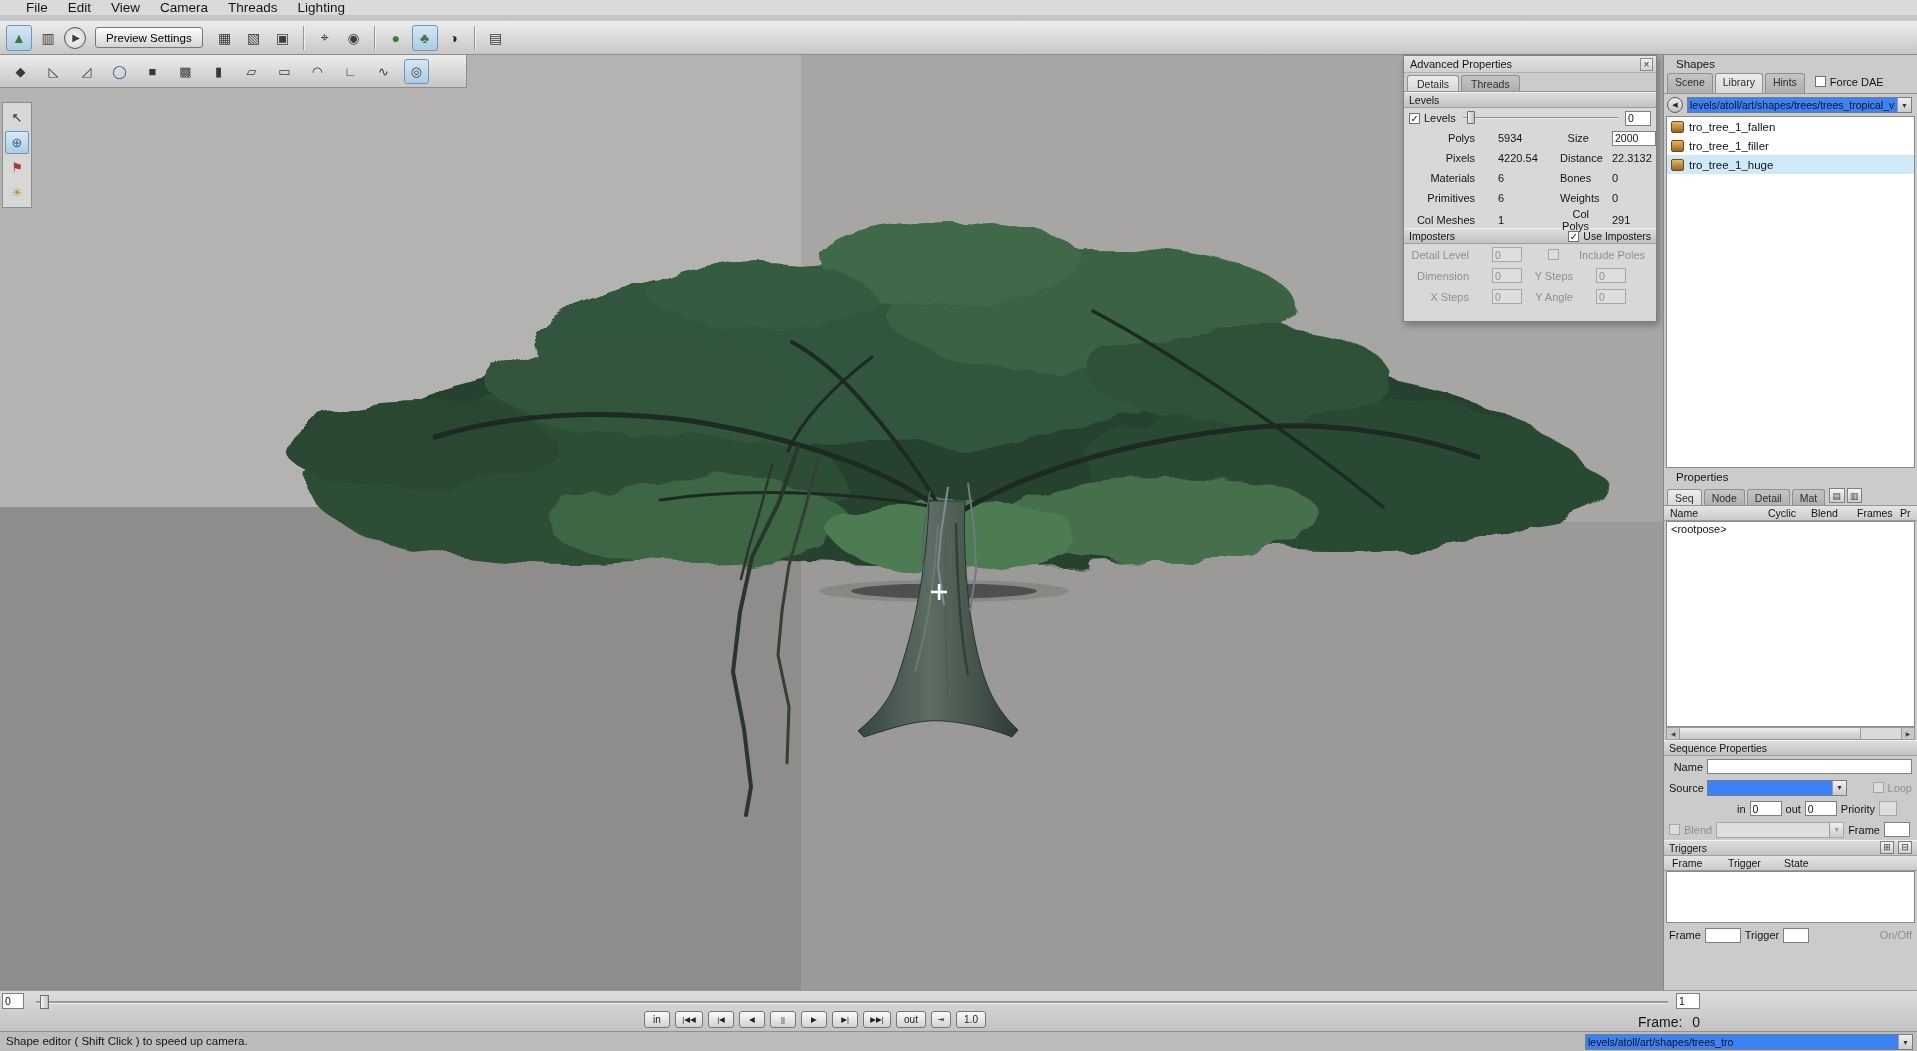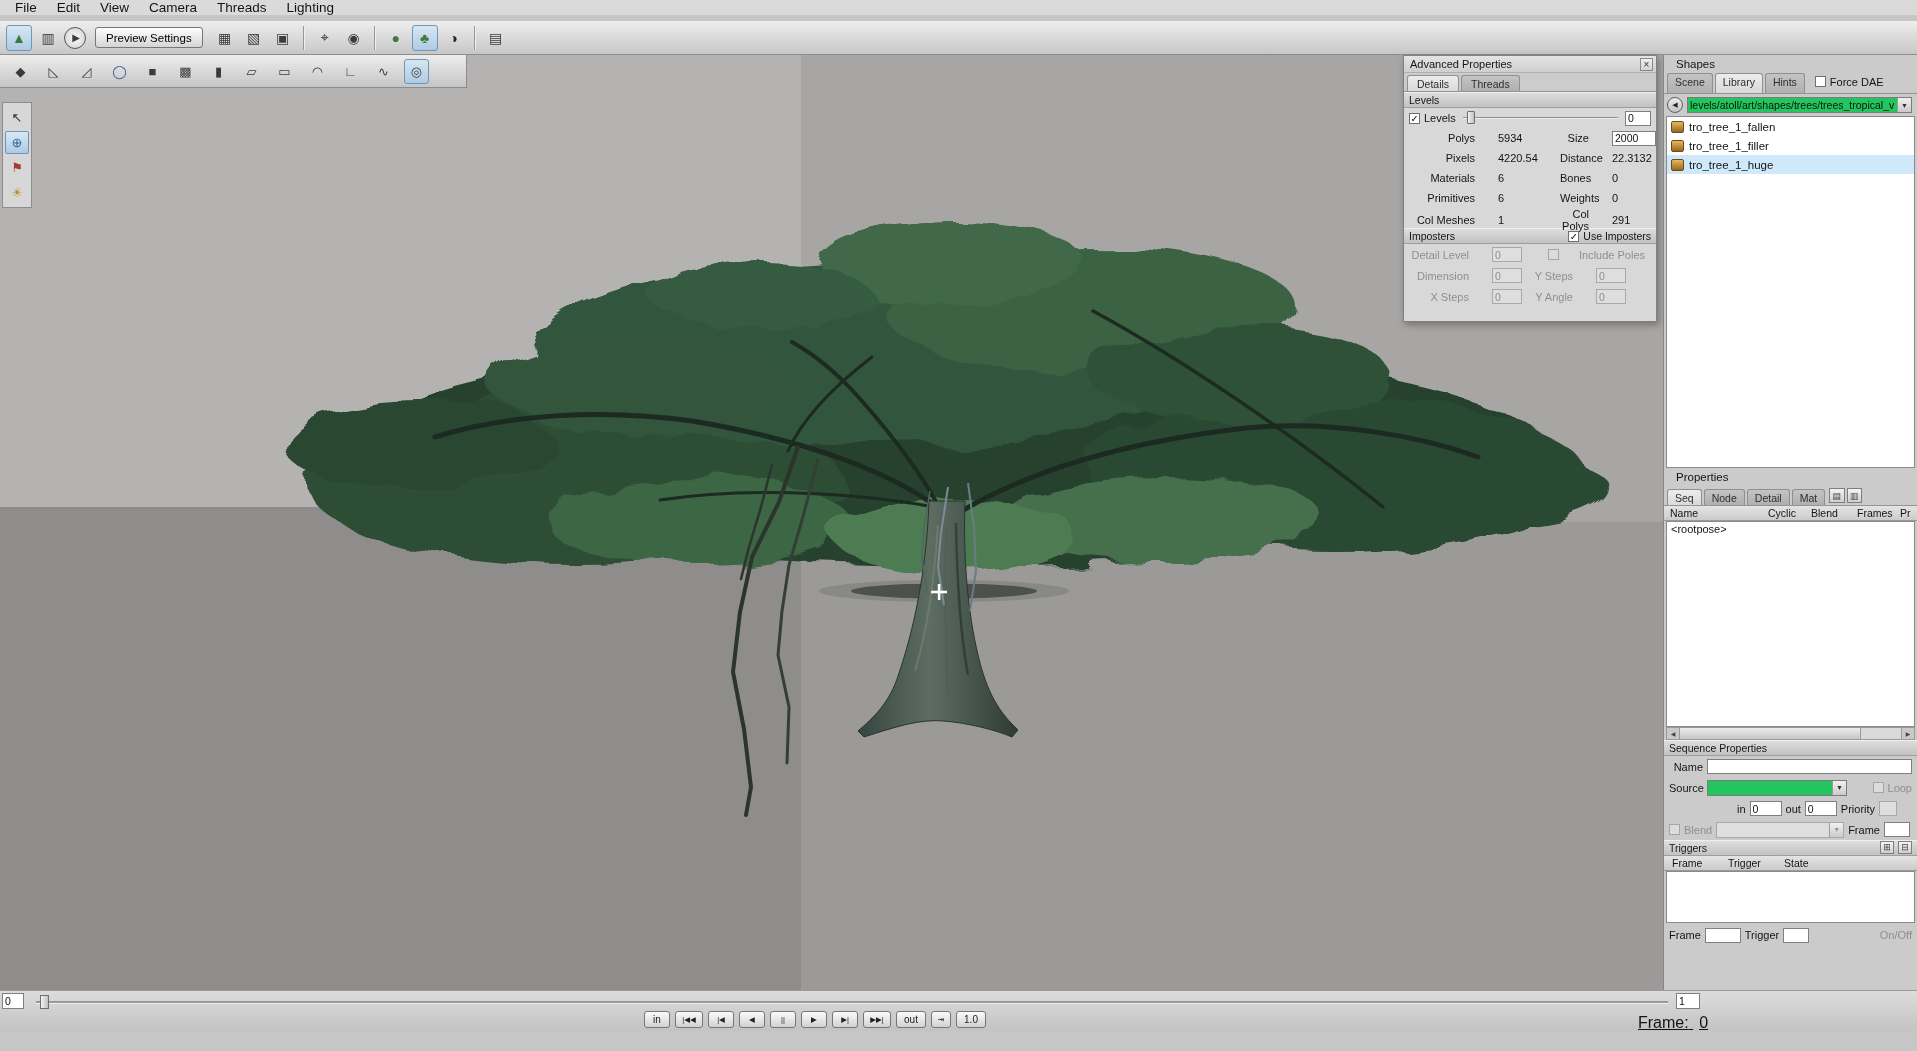--- a/index.html
+++ b/index.html
@@ -1,21 +1,21 @@
 <!DOCTYPE html>
 <html><head>
 <meta charset="utf-8">
 <style>
   * { margin:0; padding:0; box-sizing:border-box; }
   html,body { width:1917px; height:1051px; overflow:hidden; }
   body { font-family:"Liberation Sans", sans-serif; font-size:12px; color:#141414; background:#c6c6c6; }
   .window { position:relative; width:1917px; height:1051px; overflow:hidden; background:#c6c6c6; }
 
   
-  .menubar { position:absolute; left:0; top:0; width:100%; height:15px; background:#dadada; display:flex; align-items:center; padding-left:5px; }
+  .menubar { position:absolute; left:0; top:0; width:100%; height:15px; background:#dadada; display:flex; align-items:center; padding-left:16px; }
   .menu-item { padding:2px 10px 3px; font-size:13.5px; cursor:default; }
 
   
   .toolbar1 { position:absolute; left:0; top:21px; width:100%; height:34px; background:linear-gradient(#eeeeee,#c7c7c7); border-bottom:1px solid #8d8d8d; display:flex; align-items:center; gap:3px; padding-left:6px; }
   .tb { width:26px; height:26px; border:1px solid rgba(0,0,0,0); background:transparent; display:flex; align-items:center; justify-content:center; font-size:14px; color:#3c3c3c; border-radius:3px; font-family:inherit; }
   .tb.active { background:linear-gradient(#d6e7f4,#aecbe2); border:1px solid #6e96ba; }
   .tb.round { border:1px solid #555; border-radius:50%; width:22px; height:22px; font-size:10px; padding-left:2px; background:radial-gradient(#fafafa,#cfcfcf); }
   .c-green { color:#3e7a3e; } .c-dark { color:#262626; }
   .sep { width:2px; height:24px; border-left:1px solid #979797; border-right:1px solid #efefef; margin:0 4px; }
   .push-btn { height:21px; border:1px solid #777; border-radius:3px; background:linear-gradient(#fefefe,#d5d5d5); font-size:11.5px; padding:0 10px; margin:0 6px; font-family:inherit; }
@@ -61,21 +61,21 @@
   .flexcell { display:flex; align-items:center; gap:4px; }
 
   
   .sidebar { position:absolute; left:1663px; top:55px; width:254px; height:935px; border-left:1px solid #858585; background:#cbcbcb; display:flex; flex-direction:column; font-size:11px; }
   .sb-title { height:18px; padding:3px 0 0 12px; font-size:11.5px; flex:none; }
   .sb-tabs { display:flex; gap:2px; height:21px; padding:0 3px; border-bottom:1px solid #949494; flex:none; }
   .sb-tabs .tab { padding:2px 7px 1px; }
   .fdae { display:flex; align-items:center; gap:4px; margin-left:8px; padding-bottom:3px; }
   .path-row { display:flex; align-items:center; gap:4px; height:22px; padding:0 5px 0 3px; flex:none; }
   .round-btn { width:16px; height:16px; border-radius:50%; border:1px solid #5f5f5f; background:linear-gradient(#ececec,#c2c2c2); font-size:7px; display:flex; align-items:center; justify-content:center; color:#222; flex:none; }
-  .combo { display:flex; height:16px; border:1px solid #7c7c7c; background:#22c55e; align-items:stretch; overflow:hidden; }
+  .combo { display:flex; height:16px; border:1px solid #7c7c7c; background:#3b82f6; align-items:stretch; overflow:hidden; }
   .combo.grow { flex:1; }
   .combo-text { flex:1; font-size:10.5px; padding:1px 2px; white-space:nowrap; overflow:hidden; color:#111; }
   .combo-arrow { width:14px; border-left:1px solid #9c9c9c; background:linear-gradient(#f0f0f0,#cbcbcb); font-size:7px; display:flex; align-items:center; justify-content:center; color:#333; flex:none; }
   .combo.disabled { background:#dedede; border-color:#a8a8a8; }
   .combo.disabled .combo-arrow { color:#999; }
   .listbox { background:#fff; border:1px solid #8a8a8a; margin:0 2px; overflow:hidden; }
   .shapes-list { flex:0 0 352px; }
   .sl-item { height:19px; display:flex; align-items:center; gap:5px; padding:0 4px; font-size:11.5px; }
   .sl-item.selected { background:#cfe9fa; }
   .shape-icon { width:13px; height:12px; border:1px solid #6b4c16; border-radius:2px; background:linear-gradient(#eab75f,#96671f); flex:none; font-size:0; }
@@ -101,21 +101,21 @@
   
   .timeline { position:absolute; left:0; top:990px; width:1917px; height:41px; background:linear-gradient(#dcdcdc,#c3c3c3); border-top:1px solid #9b9b9b; }
   .tl-start { position:absolute; left:2px; top:2px; width:22px; height:16px; }
   .tl-end { position:absolute; left:1676px; top:2px; width:24px; height:16px; }
   .tl-track { position:absolute; left:36px; top:10px; width:1632px; height:3px; background:#9a9a9a; border-bottom:1px solid #efefef; }
   .tl-thumb { position:absolute; left:4px; top:-6px; width:9px; height:14px; background:linear-gradient(90deg,#f4f4f4,#bfbfbf); border:1px solid #6f6f6f; }
   .controls { position:absolute; left:644px; top:20px; display:flex; align-items:center; gap:5px; }
   .ctl { height:17px; border:1px solid #767676; border-radius:3px; background:linear-gradient(#fbfbfb,#d2d2d2); font-size:10px; font-family:inherit; display:flex; align-items:center; justify-content:center; color:#222; }
   .ctl.w26{width:26px} .ctl.w28{width:28px} .ctl.w30{width:30px} .ctl.w20{width:20px}
   .ctl.glyph { font-size:7.5px; }
-  .frame-ind { position:absolute; left:1638px; top:23px; font-size:16px;text-decoration:underline; }
+  .frame-ind { position:absolute; left:1638px; top:23px; font-size:14px; }
   .frame-ind b { font-weight:normal; margin-left:6px; }
 
   
   .statusbar { position:absolute; left:0; top:1031px; width:1917px; height:20px; background:#bcbcbc; border-top:1px solid #8f8f8f; }
   .status-msg { position:absolute; left:6px; top:3px; font-size:11.5px; }
   .status-combo { position:absolute; left:1585px; top:2px; width:328px; height:16px; }
 </style>
 </head>
 <body>
 
@@ -457,14 +457,21 @@
       <button class="ctl w30">out</button>
       <button class="ctl w20 glyph">⇥</button>
       <button class="ctl w30">1.0</button>
     </div>
     <div class="frame-ind">
       <span>Frame:</span>
       <b>0</b>
     </div>
   </div>
 
+  <div class="statusbar">
+    <div class="status-msg">Shape editor ( Shift Click ) to speed up camera.</div>
+    <div class="combo status-combo">
+      <div class="combo-text">levels/atoll/art/shapes/trees_tro</div>
+      <div class="combo-arrow">▼</div>
+    </div>
+  </div>
 
 </div>
 
 </body></html>

